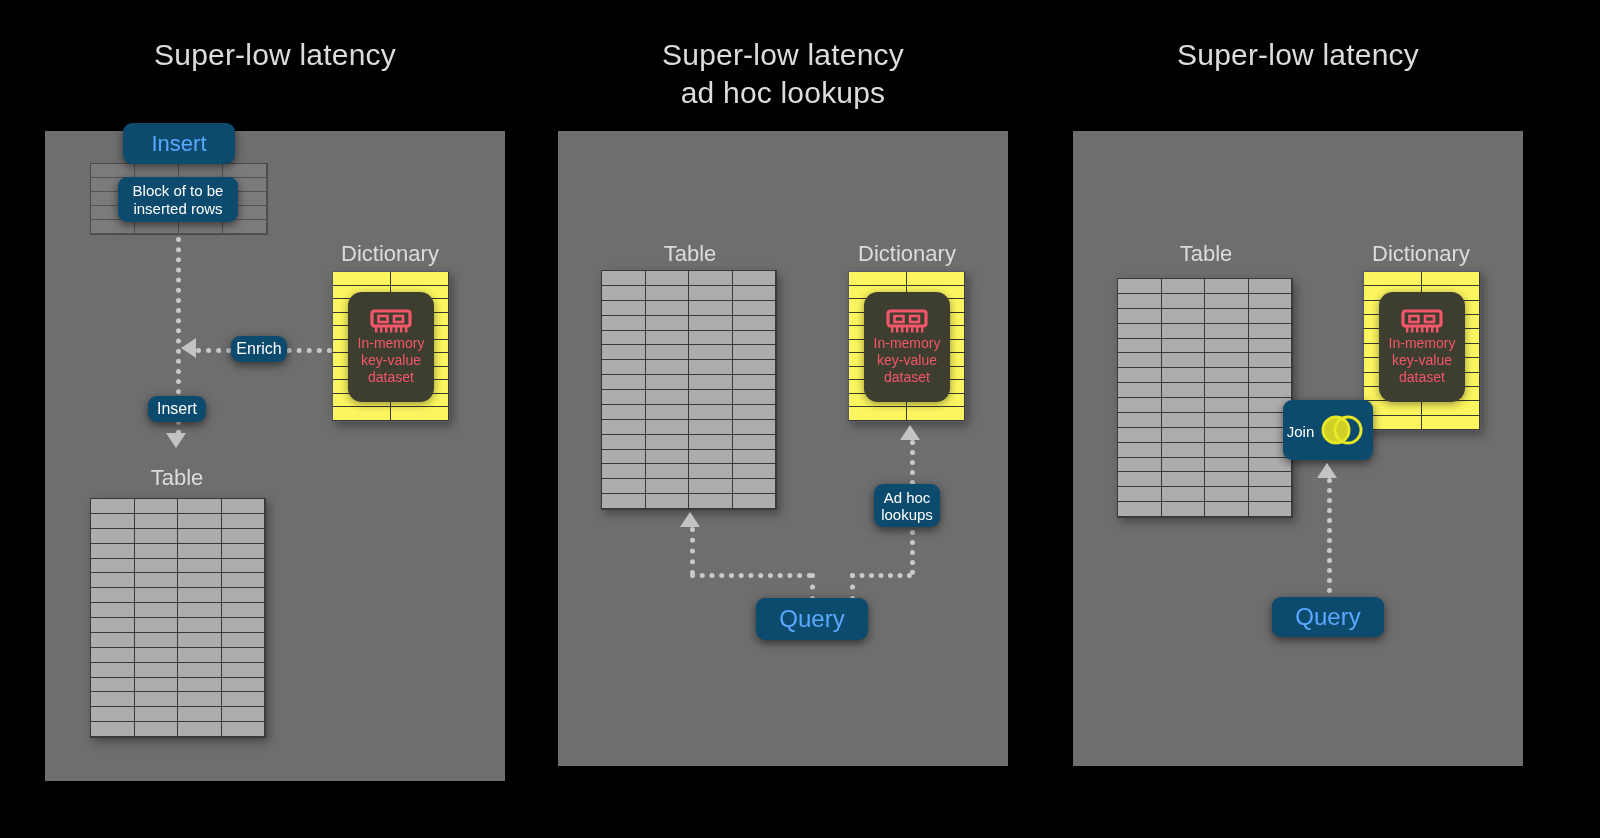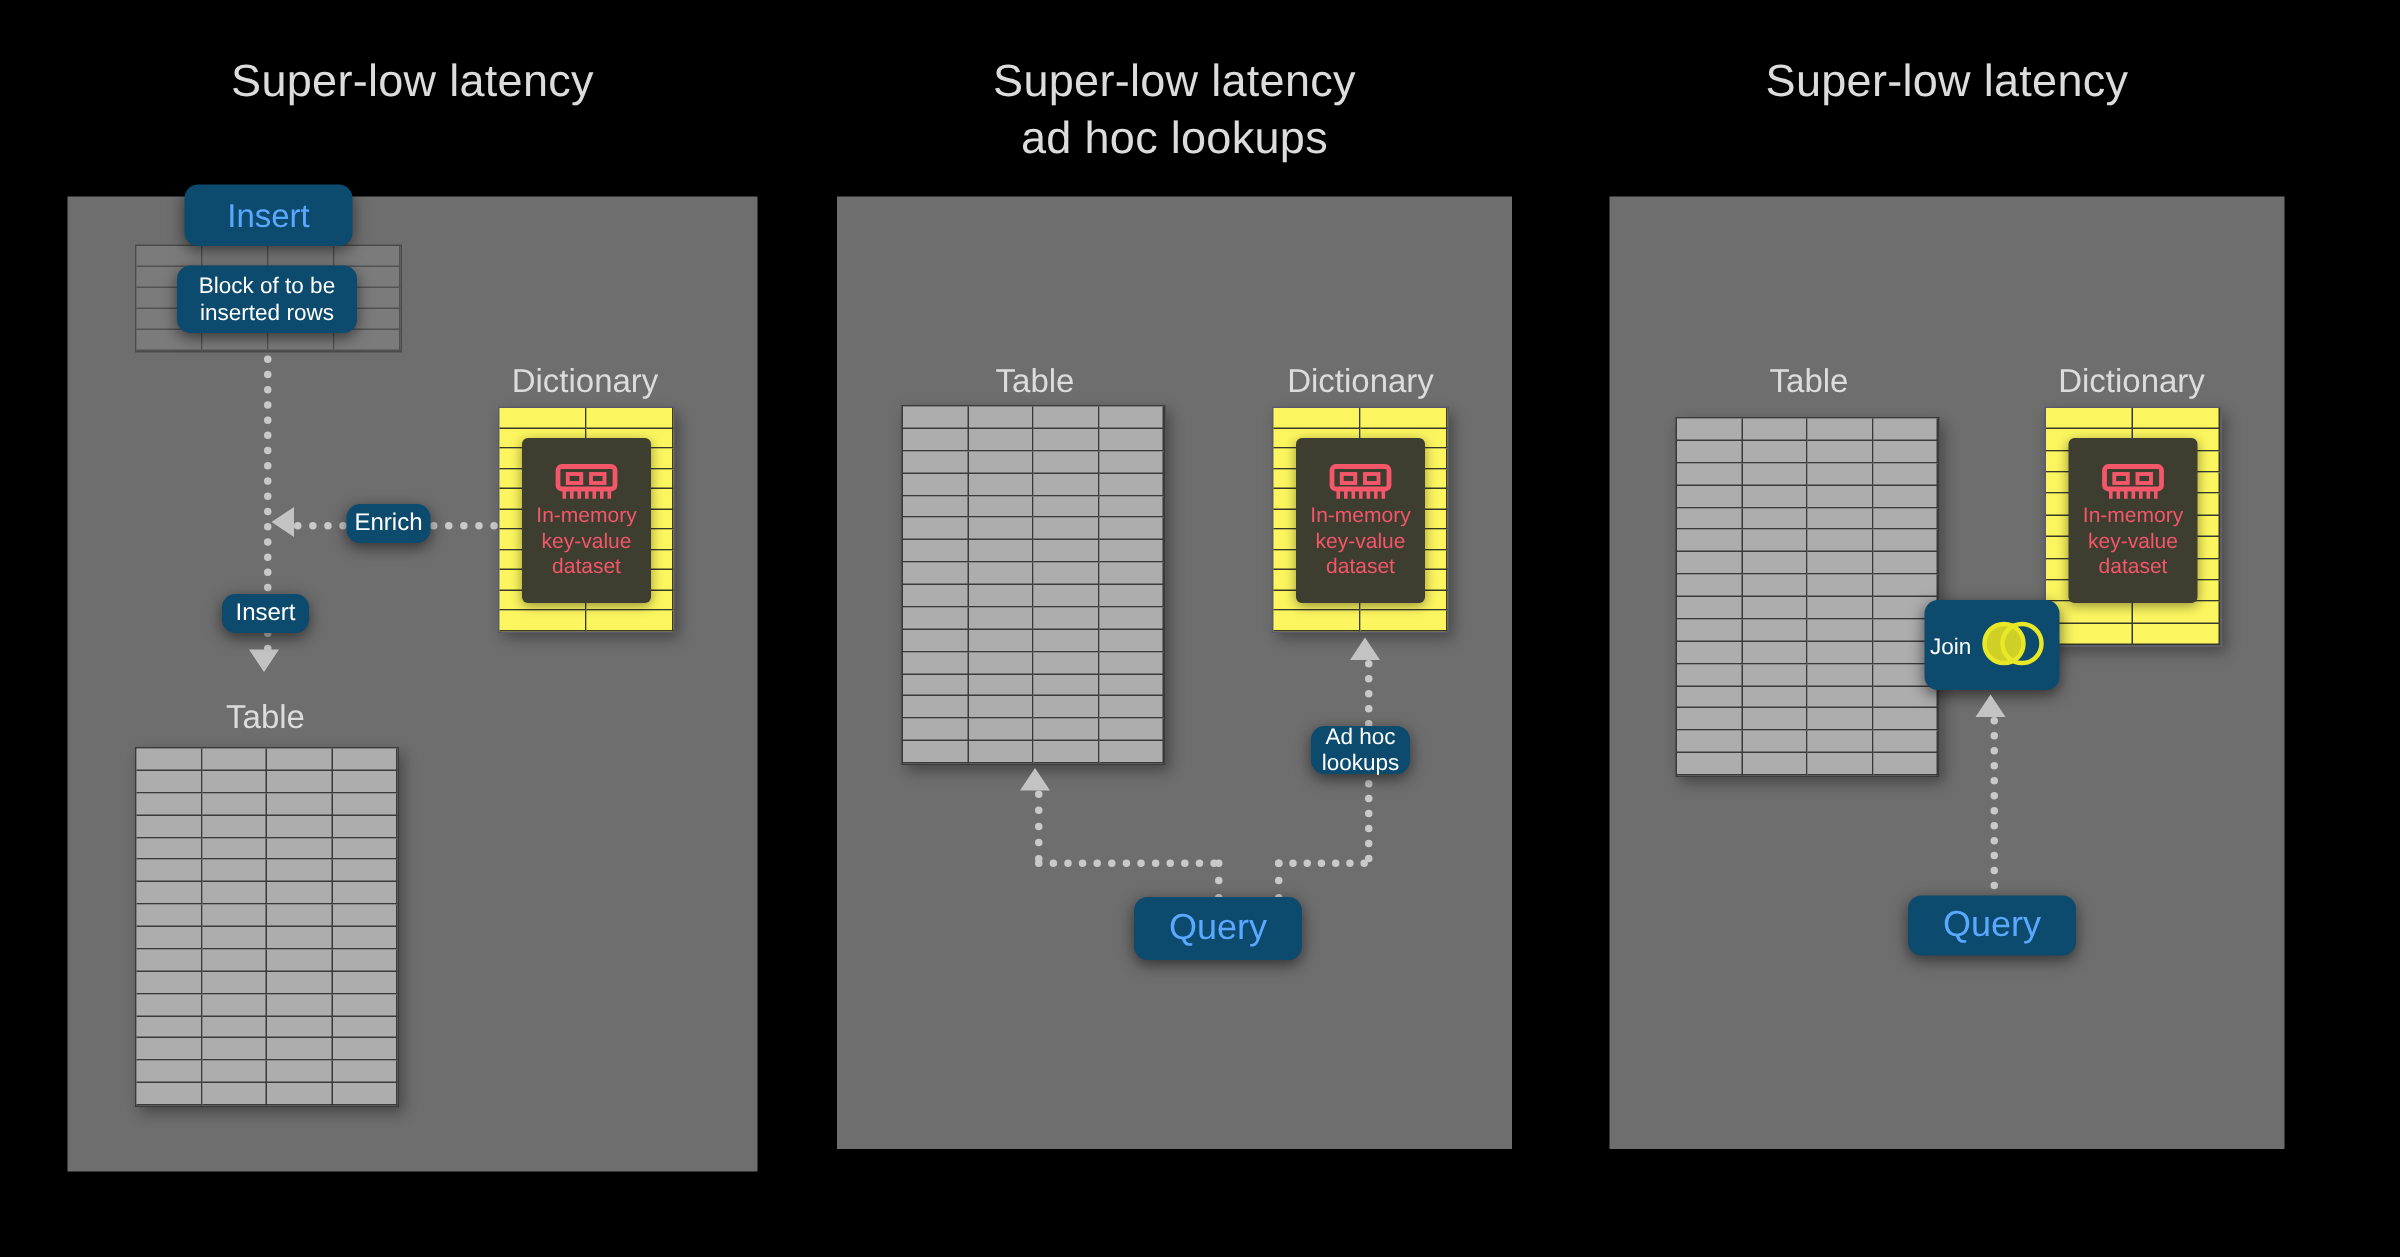--- a/index.html
+++ b/index.html
@@ -14,21 +14,21 @@
        box-shadow:3px 4px 9px rgba(0,0,0,.35);}
   .tbl .cell{border-right:1px solid #3a3a3a;border-bottom:1px solid #3a3a3a;box-sizing:border-box;}
   .tbl.gray .cell{background:#adadad;}
   .tbl.darkgray{border:1px solid #4a4a4a;box-shadow:none;}
   .tbl.darkgray .cell{background:#7b7b7b;border-right:1px solid #525252;border-bottom:1px solid #525252;}
   .tbl.yellow{border:1px solid #5a5a6a;box-shadow:3px 4px 9px rgba(0,0,0,.35);}
   .tbl.yellow .cell{background:#fbf55f;border-right:1px solid #3a3a2a;border-bottom:1px solid #3a3a2a;}
 
   .obj-label{position:absolute;color:#dcdcdc;font-size:22px;text-align:center;white-space:nowrap;}
 
-  .memo{position:absolute;background:#3d3d30;border-radius:4px;display:flex;flex-direction:column;
+  .memo{position:absolute;background:#3d3d30;border-radius:14px;display:flex;flex-direction:column;
         align-items:center;justify-content:center;box-shadow:0 2px 8px rgba(0,0,0,.4);}
   .memo .mtext{color:#f4566a;font-size:14px;line-height:17px;text-align:center;font-weight:400;}
   .memo svg{display:block;}
 
   .badge{position:absolute;background:#0c4a6e;border-radius:9px;display:flex;align-items:center;
          justify-content:center;box-shadow:0 3px 10px rgba(0,0,0,.55);box-sizing:border-box;}
   .badge .btext{color:#fff;text-align:center;}
   .badge.blue .btext{color:#5aa9ff;}
 
   .dot-v{position:absolute;width:0;border-left:5px dotted #c9c9c9;}
@@ -333,21 +333,21 @@
 
   <div class="dot-h" style="left:690px;top:573px;width:122px;"></div>
   <div class="dot-h" style="left:850px;top:573px;width:62px;"></div>
   <div class="dot-v" style="left:810px;top:573px;height:28px;"></div>
   <div class="dot-v" style="left:850px;top:573px;height:28px;"></div>
   <div class="dot-v" style="left:690px;top:527px;height:48px;"></div>
   <div class="arrow up" style="left:680px;top:512px;"></div>
   <div class="dot-v" style="left:910px;top:440px;height:135px;"></div>
   <div class="arrow up" style="left:900px;top:425px;"></div>
 
-  <div class="badge" style="left:874px;top:484px;width:66px;height:32px;">
+  <div class="badge" style="left:874px;top:484px;width:66px;height:43px;">
     <span class="btext" style="font-size:15px;line-height:17px;white-space:pre-line;">Ad hoc
 lookups</span>
   </div>
 
   <div class="badge blue" style="left:756px;top:598px;width:112px;height:42px;">
     <span class="btext" style="font-size:24px;">Query</span>
   </div>
 
   <div class="panel-title" style="left:1073px;top:36px;width:450px;">
     <div>Super-low latency</div>

